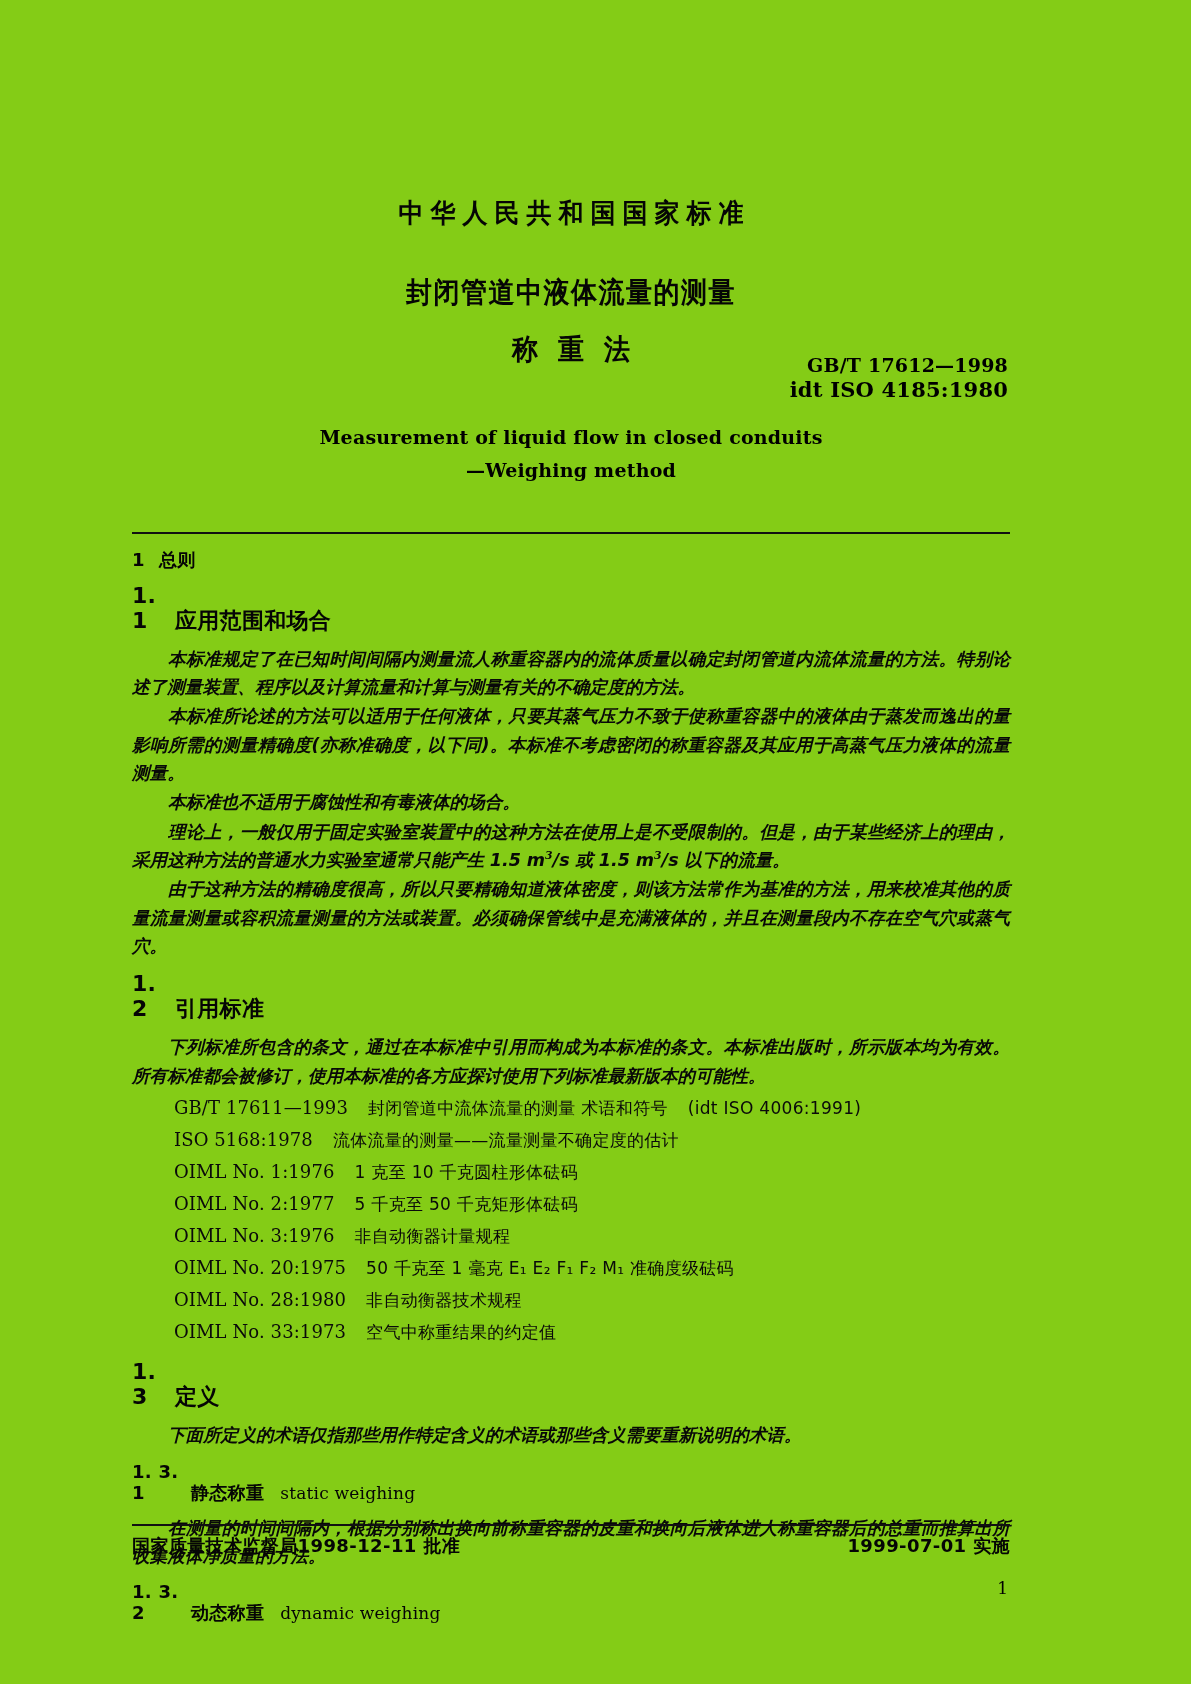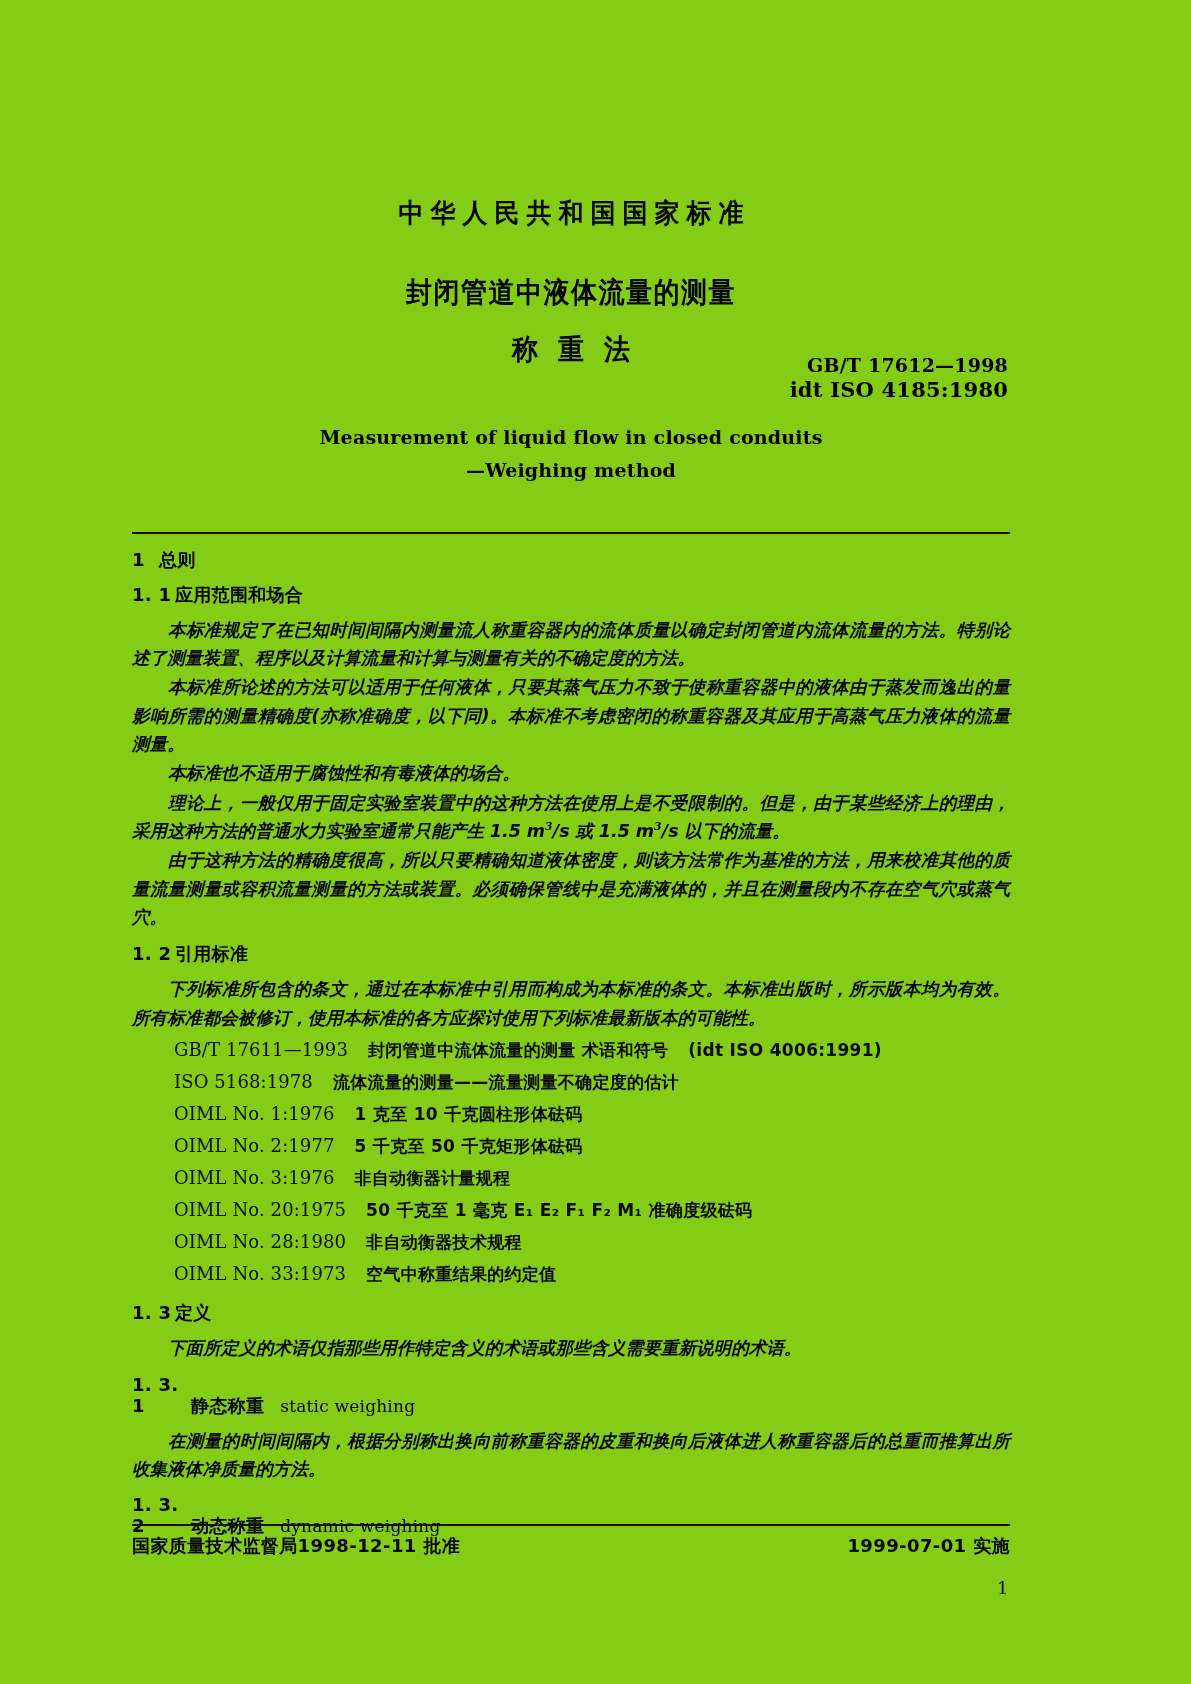--- a/index.html
+++ b/index.html
@@ -109,21 +109,21 @@
     color: #0a0a0a;
   }
   .h1, .h2, .h3 {
     font-weight: bold;
     color: #050505;
     margin-top: 11px;
     margin-bottom: 9px;
     letter-spacing: 0.3px;
   }
   .h1 { font-size: 18px; }
-  .h2 { font-size: 18px; }
+  .h2 { font-size: 22px; }
   .h3 { font-size: 18px; }
   .num {
     display: inline-block;
     font-family: "DejaVu Sans", "Liberation Sans", sans-serif;
     font-weight: bold;
   }
   .h1 .num { width: 27px; }
   .h2 .num { width: 43px; }
   .h3 .num { width: 59px; }
   .h3 .en {
@@ -160,21 +160,21 @@
   .ref-list li {
     font-family: "DejaVu Serif", "Liberation Serif", serif;
     font-size: 18px;
     line-height: 1.78;
     padding-left: 42px;
     letter-spacing: 0.1px;
     white-space: nowrap;
   }
   .ref-list li .zh {
     font-family: "DejaVu Sans", "Liberation Sans", sans-serif;
-    font-weight: bold;
+    font-weight: normal;
     font-size: 17px;
     margin-left: 20px;
     letter-spacing: 0.3px;
   }
 
   
   .footer-rule {
     position: absolute;
     left: 0;
     right: 0;

